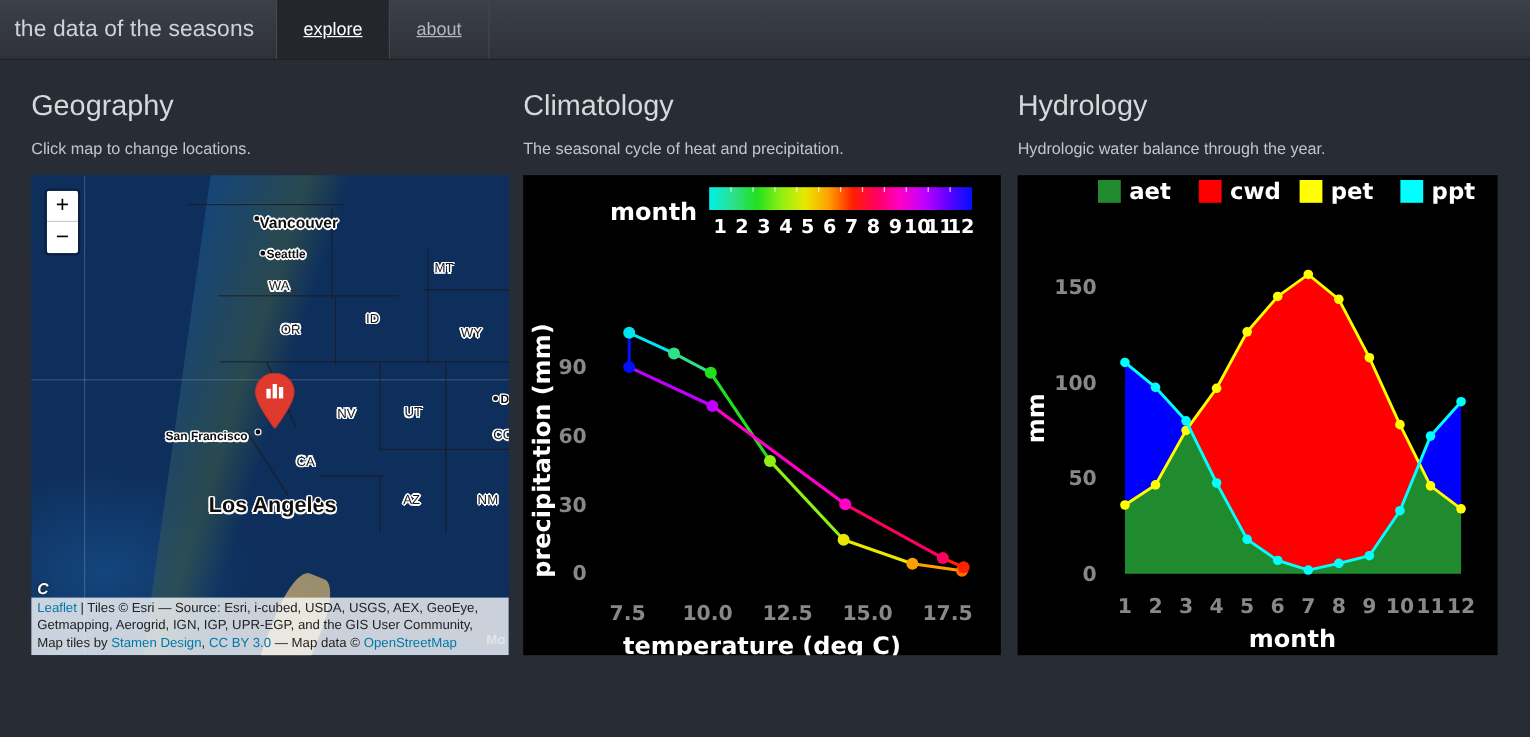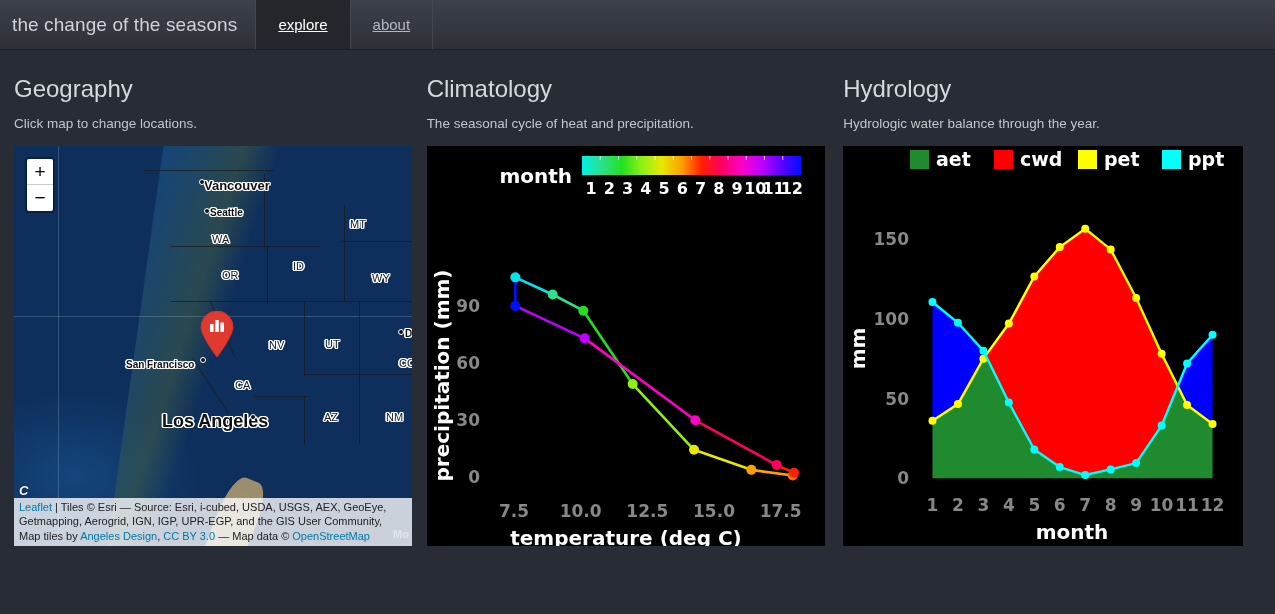--- a/index.html
+++ b/index.html
@@ -42,21 +42,21 @@
     background: #24262b;
     color: #ffffff;
   }
 
   
   #panels {
     display: flex;
     padding: 0;
   }
   .panel { position: relative; }
-  #panel-geo   { width: 425px; padding-left: 14px; }
+  #panel-geo   { width: 425px; padding-left: 26px; }
   #panel-clim  { width: 426px; padding-left: 12px; }
   #panel-hydro { width: 456px; padding-left: 13px; }
 
   .panel-title {
     color: #d6d9dc;
     font-size: 24px;
     font-weight: normal;
     margin: 24px 0 0 0;
     line-height: 30px;
   }
@@ -202,21 +202,21 @@
     background: #000;
   }
   #chart-clim  { width: 398px; height: 400px; }
   #chart-hydro { width: 400px; height: 400px; }
   svg text { font-family: "DejaVu Sans", "Liberation Sans", sans-serif; }
 </style>
 </head>
 <body>
 
 <div id="navbar">
-  <div id="brand">the change of the seasons</div>
+  <div id="brand">the data of the seasons</div>
   <div class="navtab active">explore</div>
   <div class="navtab">about</div>
 </div>
 
 <div id="panels">
 
   <div class="panel" id="panel-geo">
     <div class="panel-title">Geography</div>
     <div class="panel-sub">Click map to change locations.</div>
 
@@ -283,21 +283,21 @@
           <div class="citydot" style="left: 186px; top: 211px;"></div>
           <div class="citylabel" style="left: 148px; top: 265px; font-size: 18px;">Los Angeles</div>
           <div class="citydot" style="left: 236px; top: 268px;"></div>
           <div class="citylabel" style="left: 391px; top: 182px; font-size: 10px;">D</div>
           <div class="citydot" style="left: 384px; top: 183px;"></div>
         </div>
 
       <div id="attr">
         <div><a href="#">Leaflet</a><span> | Tiles © Esri — Source: Esri, i-cubed, USDA, USGS, AEX, GeoEye,</span></div>
         <div>Getmapping, Aerogrid, IGN, IGP, UPR-EGP, and the GIS User Community,</div>
-        <div><span>Map tiles by </span><a href="#">Angeles Design</a><span>, </span><a href="#">CC BY 3.0</a><span> — Map data © </span><a href="#">OpenStreetMap</a></div>
+        <div><span>Map tiles by </span><a href="#">Stamen Design</a><span>, </span><a href="#">CC BY 3.0</a><span> — Map data © </span><a href="#">OpenStreetMap</a></div>
       </div>
     </div>
   </div>
 
   <div class="panel" id="panel-clim">
     <div class="panel-title">Climatology</div>
     <div class="panel-sub">The seasonal cycle of heat and precipitation.</div>
     <div class="chartbox" id="chart-clim">
       <svg id="svg-clim" width="398" height="400" viewBox="0 0 398 400">
           <defs>

